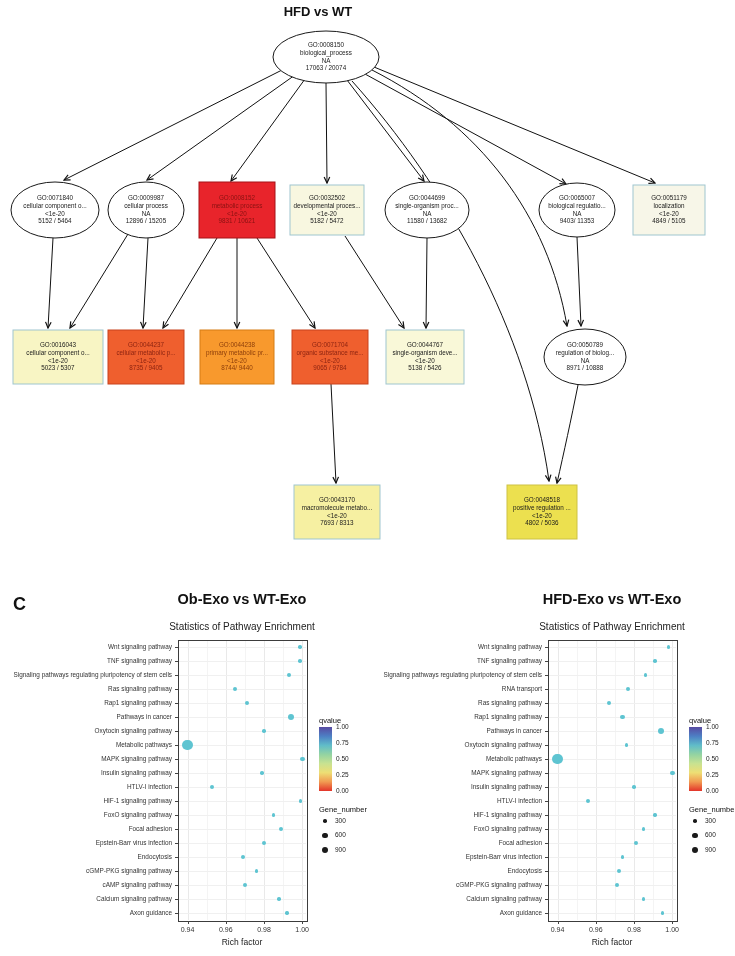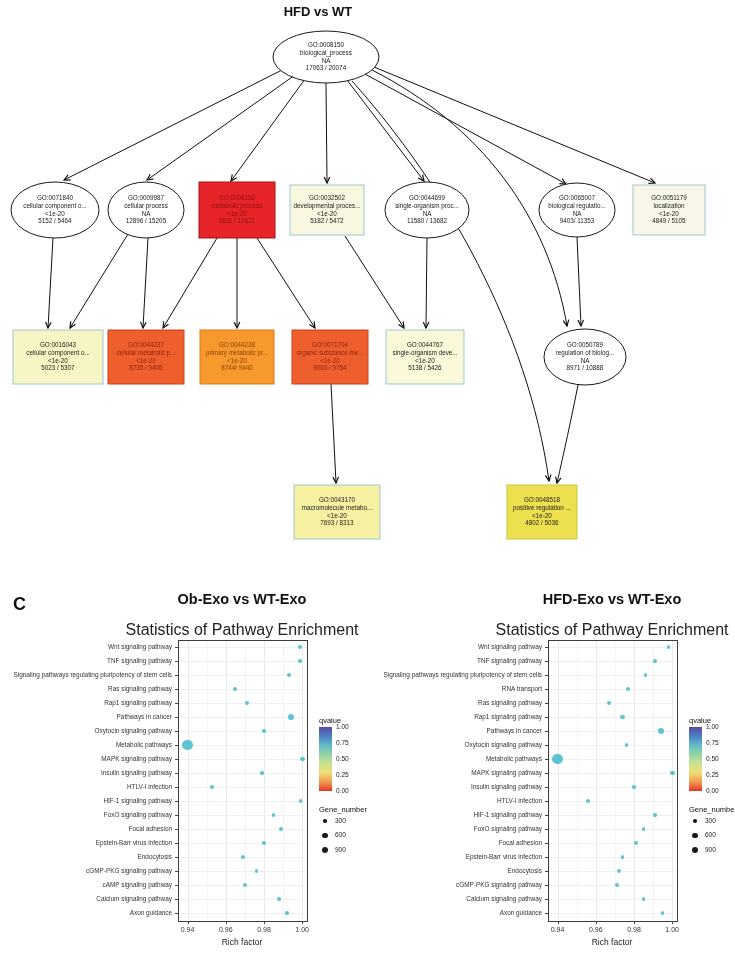--- a/index.html
+++ b/index.html
@@ -5,21 +5,21 @@
   html,body{margin:0;padding:0;background:#fff;}
   .page{position:relative;width:735px;height:956px;background:#ffffff;
         font-family:"Liberation Sans",sans-serif;overflow:hidden;}
   #dag-svg{position:absolute;left:0;top:0;}
   .dag-title{font-family:"Liberation Sans",sans-serif;font-size:13px;font-weight:bold;fill:#111;}
   .panel-label{position:absolute;left:13px;top:594px;font-size:18px;font-weight:bold;color:#111;}
   .chart{position:absolute;top:585px;height:371px;}
   .chart-title{position:absolute;left:242px;top:6px;transform:translateX(-50%);
                font-size:14.5px;font-weight:bold;color:#111;white-space:nowrap;}
   .chart-subtitle{position:absolute;left:242px;top:36px;transform:translateX(-50%);
-               font-size:16px;color:#222;white-space:nowrap;}
+               font-size:10px;color:#222;white-space:nowrap;}
   .plot-frame{position:absolute;border:1.2px solid #3c3c3c;background:transparent;}
   .grid-h{position:absolute;background:#f0f0f0;height:0.6px;}
   .grid-v{position:absolute;background:#e9e9e9;width:0.7px;}
   .grid-v.minor{background:#f4f4f4;}
   .ytick{position:absolute;background:#444;width:3px;height:0.8px;}
   .xtick{position:absolute;background:#444;width:0.8px;height:3px;}
   .ylab{position:absolute;font-size:6.4px;color:#333;white-space:nowrap;text-align:right;line-height:1;}
   .xlab{position:absolute;font-size:7px;color:#333;transform:translateX(-50%);white-space:nowrap;}
   .axis-title{position:absolute;font-size:8.5px;color:#222;transform:translateX(-50%);white-space:nowrap;}
   .pt{position:absolute;border-radius:50%;}

